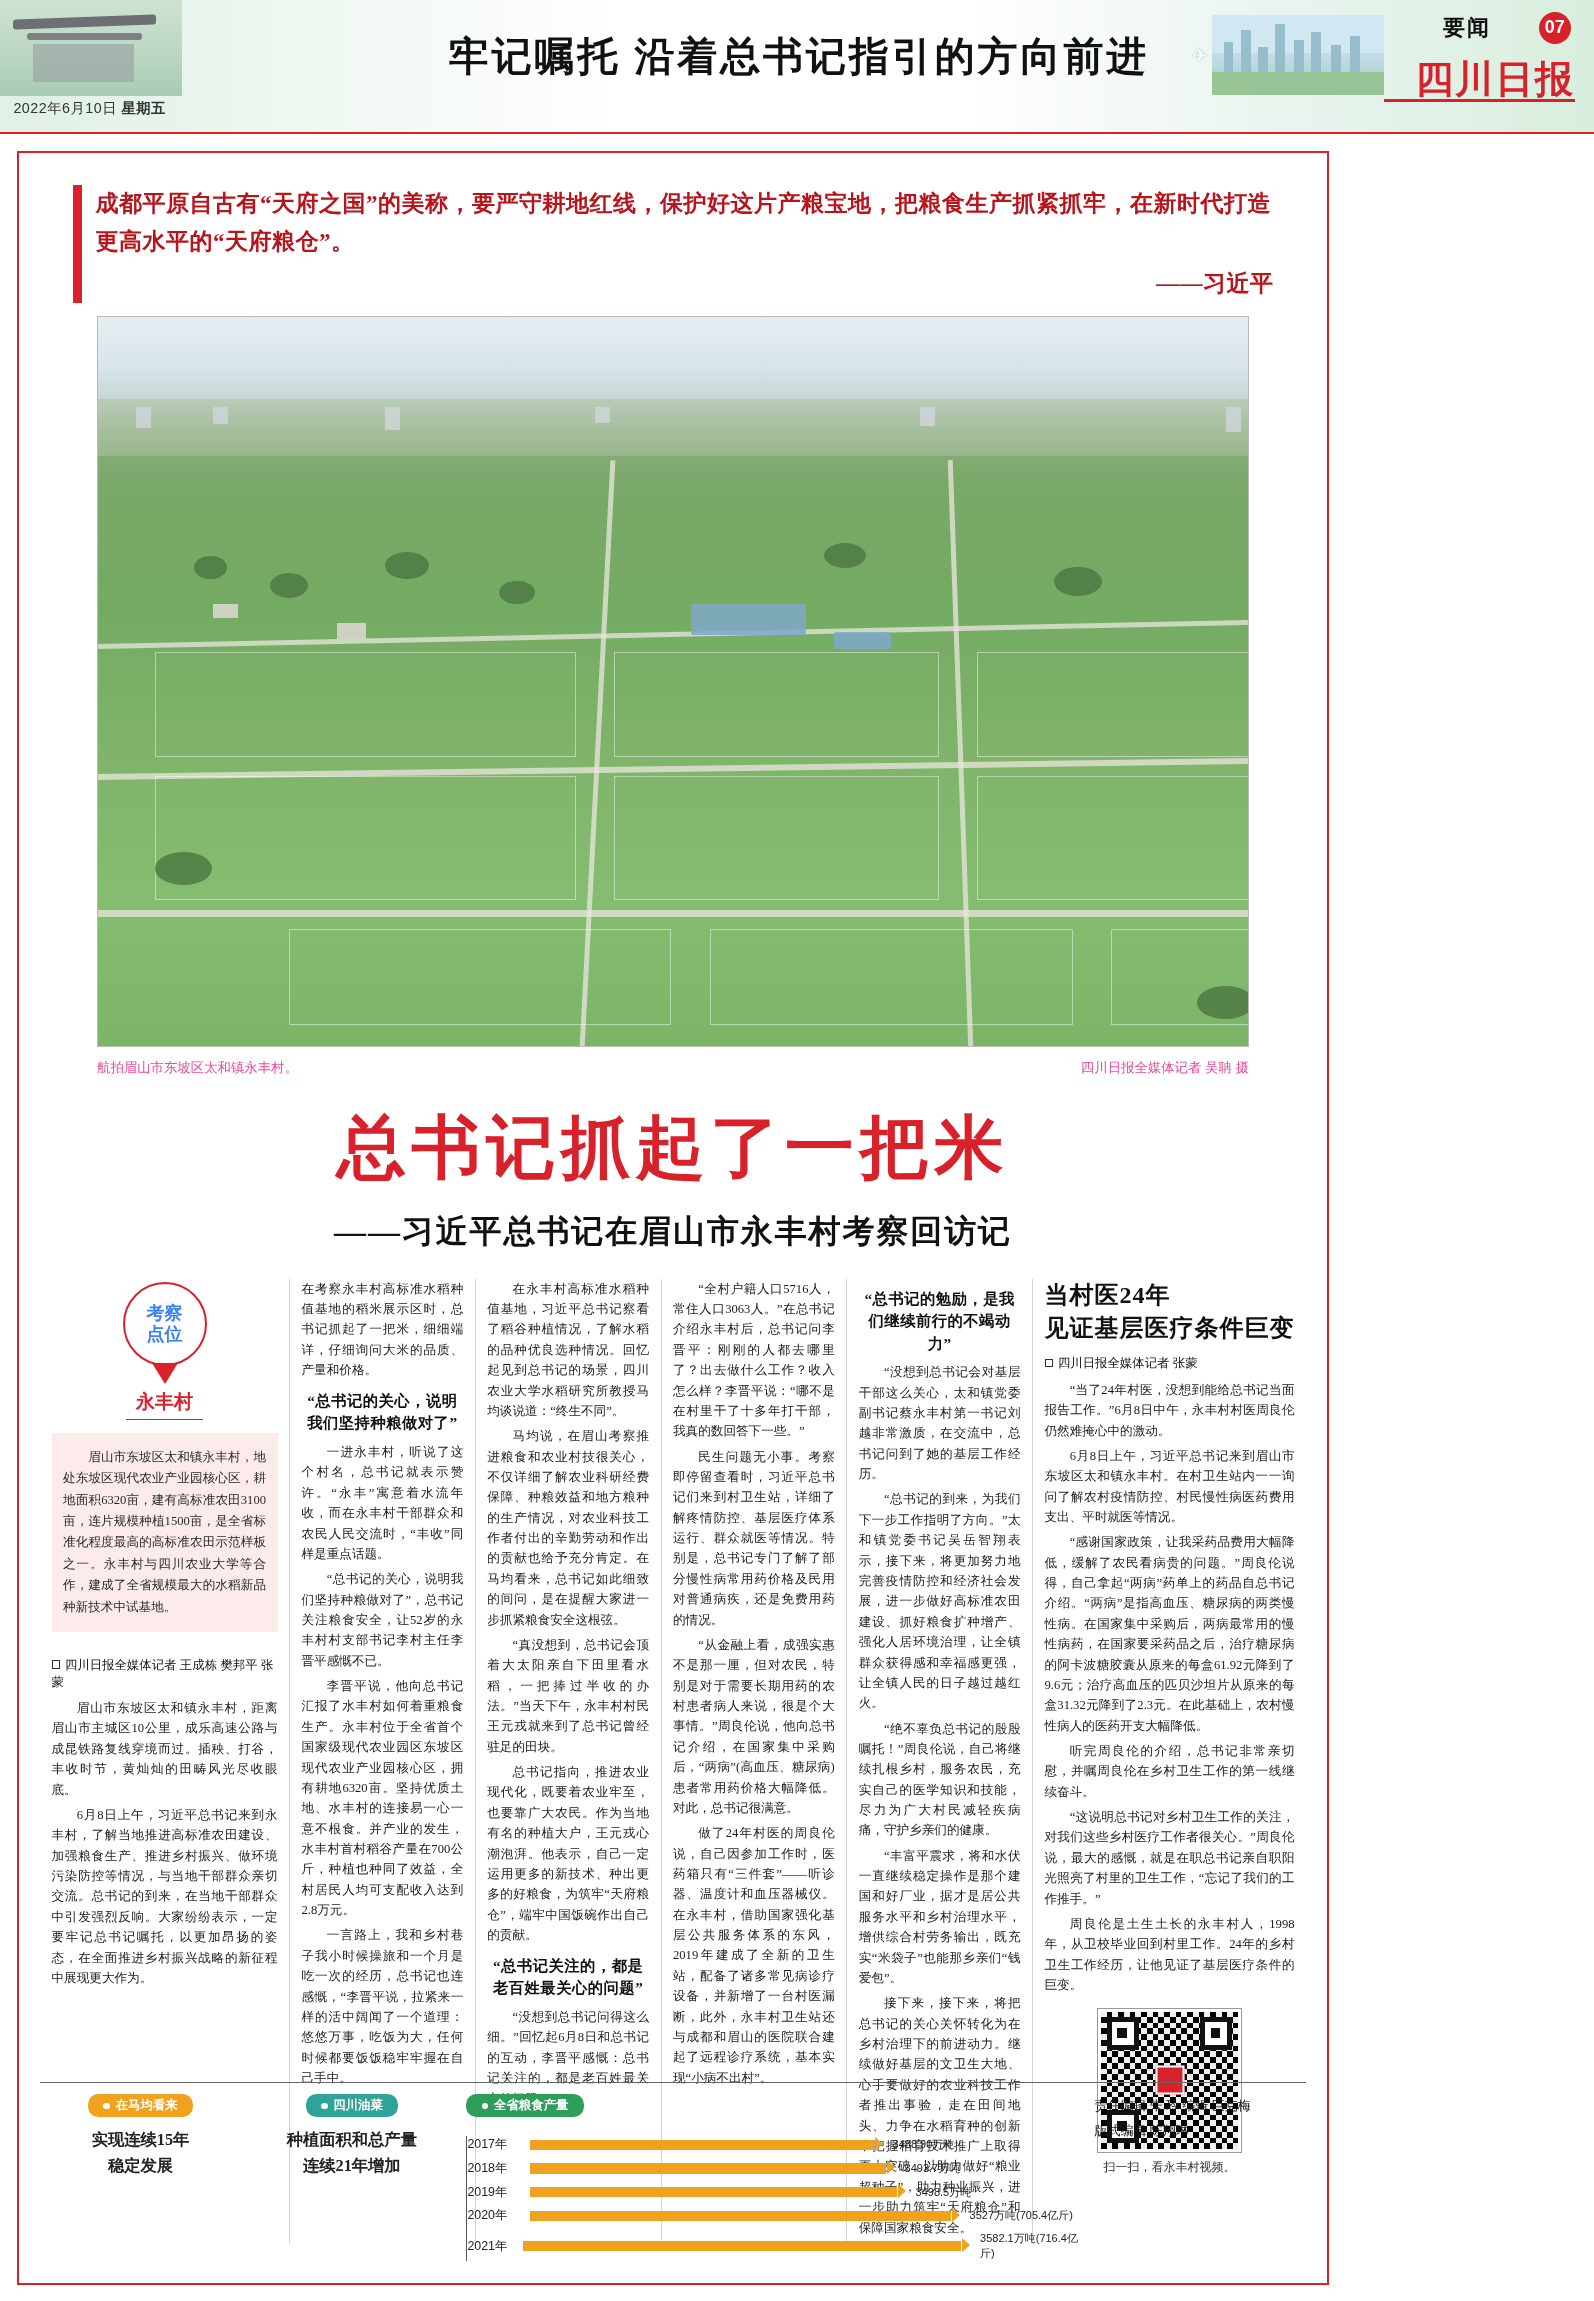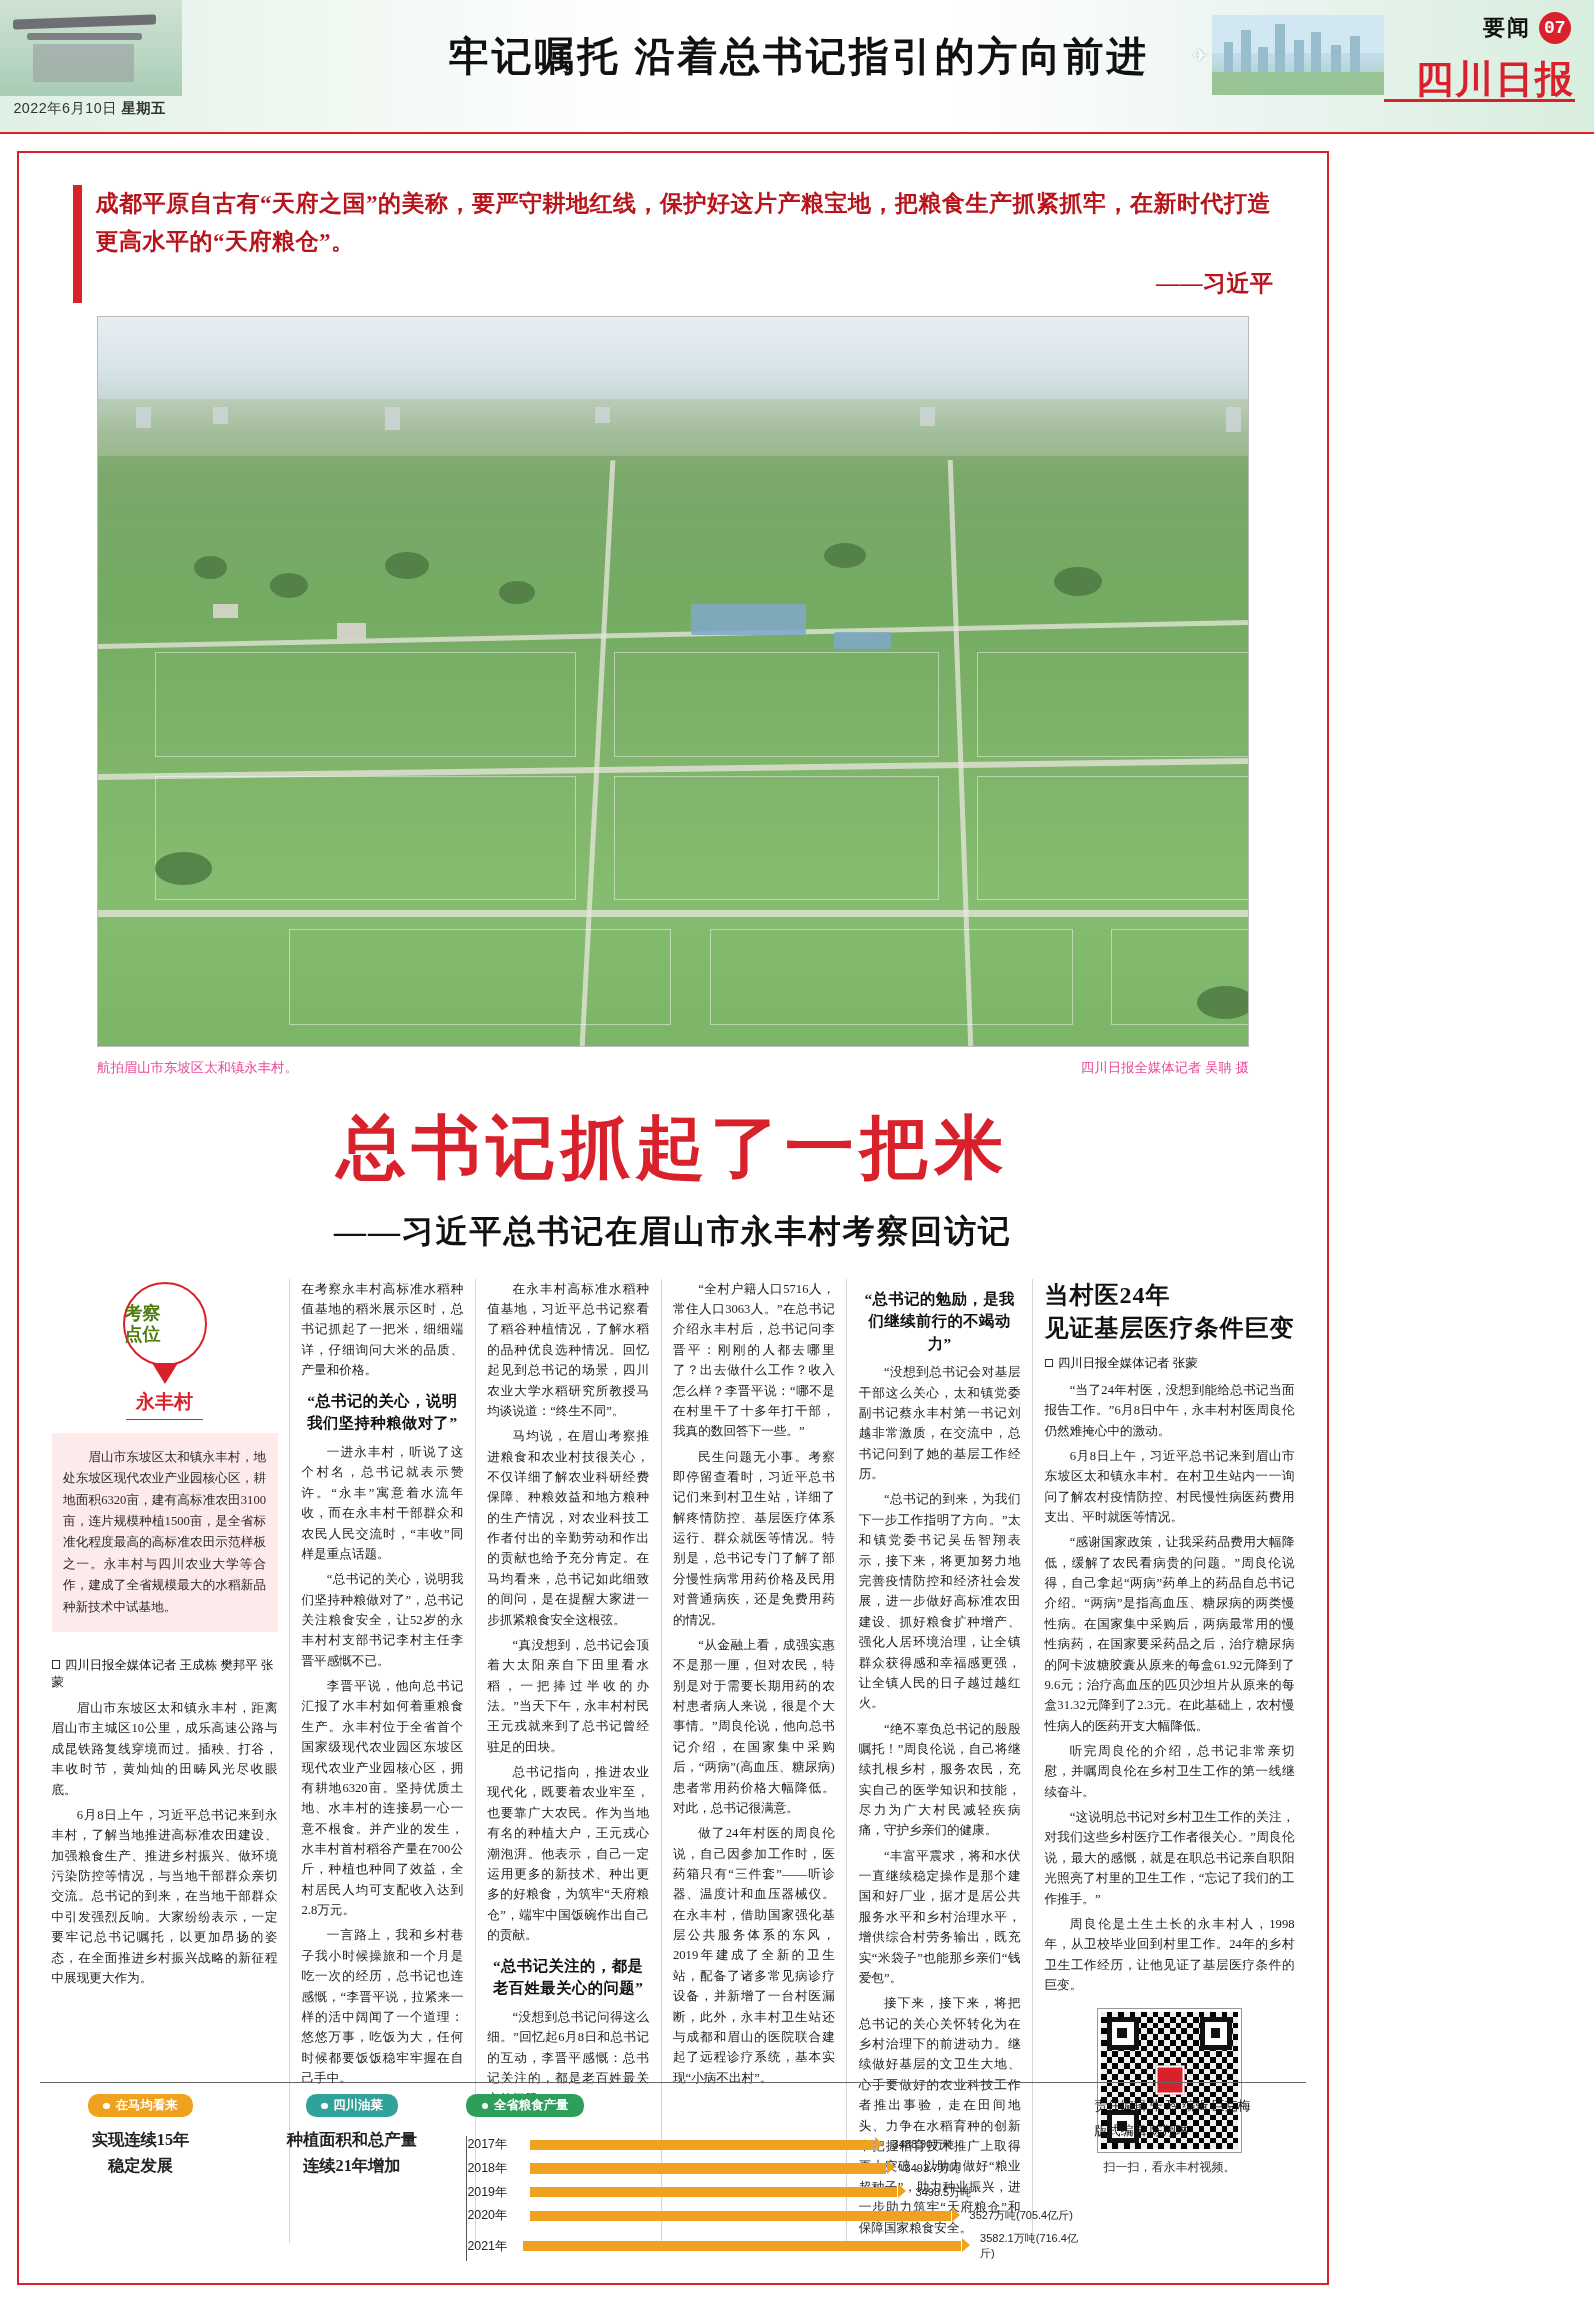--- a/index.html
+++ b/index.html
@@ -62,21 +62,22 @@
   .mh-bird { position:absolute; right: 386px; top: 44px; font-size: 19px; color:#fff; text-shadow:0 0 1.9px #7aa;}
   .mh-section {
     position: absolute; right: 23px; top: 11.5px;
     display: flex; align-items: center; gap: 7.6px;
   }
   .mh-section .label { font-size: 22px; font-weight: bold; letter-spacing: 1.9px; color:#111; }
   .mh-section .pagenum {
     width: 32.5px; height: 32.5px; border-radius: 50%;
     background: #d8212a; color: #fff; font-size: 18px; font-weight: bold;
     display: flex; align-items: center; justify-content: center;
-    font-family: Liberation Mono, monospace;
+    font-family: Liberation Sans, sans-serif;
+    margin-left: 40px;
   }
   .mh-logo {
     position: absolute; right: 19px; top: 54px;
     font-size: 38px; font-weight: bold; color: #d8212a;
     letter-spacing: 1.9px; font-family: "Liberation Serif", serif;
   }
   .mh-logo-rule { position:absolute; right:19px; top:99px; width:191px; height:2.9px; background:#d8212a;}
 
   
   .frame {
@@ -158,22 +159,22 @@
     font-family:"Liberation Sans", sans-serif;
   }
   .byline .sq { display:inline-block; width:8.6px; height:8.6px; border:1px solid #333; margin-right:4.8px;}
 
   
   .survey {
     text-align:center; padding-top: 3.8px;
   }
   .survey .badge {
     width: 84px; height: 84px; border-radius: 50%;
-    border: 2.9px solid #d8212a; color:#4d7c0f; font-size: 18px; font-weight:bold;
-    display:flex; flex-direction:column; align-items:flex-start; justify-content:center;
+    border: 2.9px solid #d8212a; color:#3b82f6; font-size: 18px; font-weight:bold;
+    display:flex; flex-direction:column; align-items:center; justify-content:center;
     margin: 0 auto; line-height:1.2;
   }
   .survey .pin {
     width: 0; height:0; margin: -3.8px auto 0 auto;
     border-left: 13.4px solid transparent; border-right: 13.4px solid transparent;
     border-top: 21px solid #d8212a;
   }
   .survey .vname {
     margin-top: 5.7px; font-size: 19px; font-weight: bold; color:#d8212a;
     border-bottom: 1.9px solid #d8212a; display:inline-block; padding: 0 9.6px 3.8px 9.6px;

